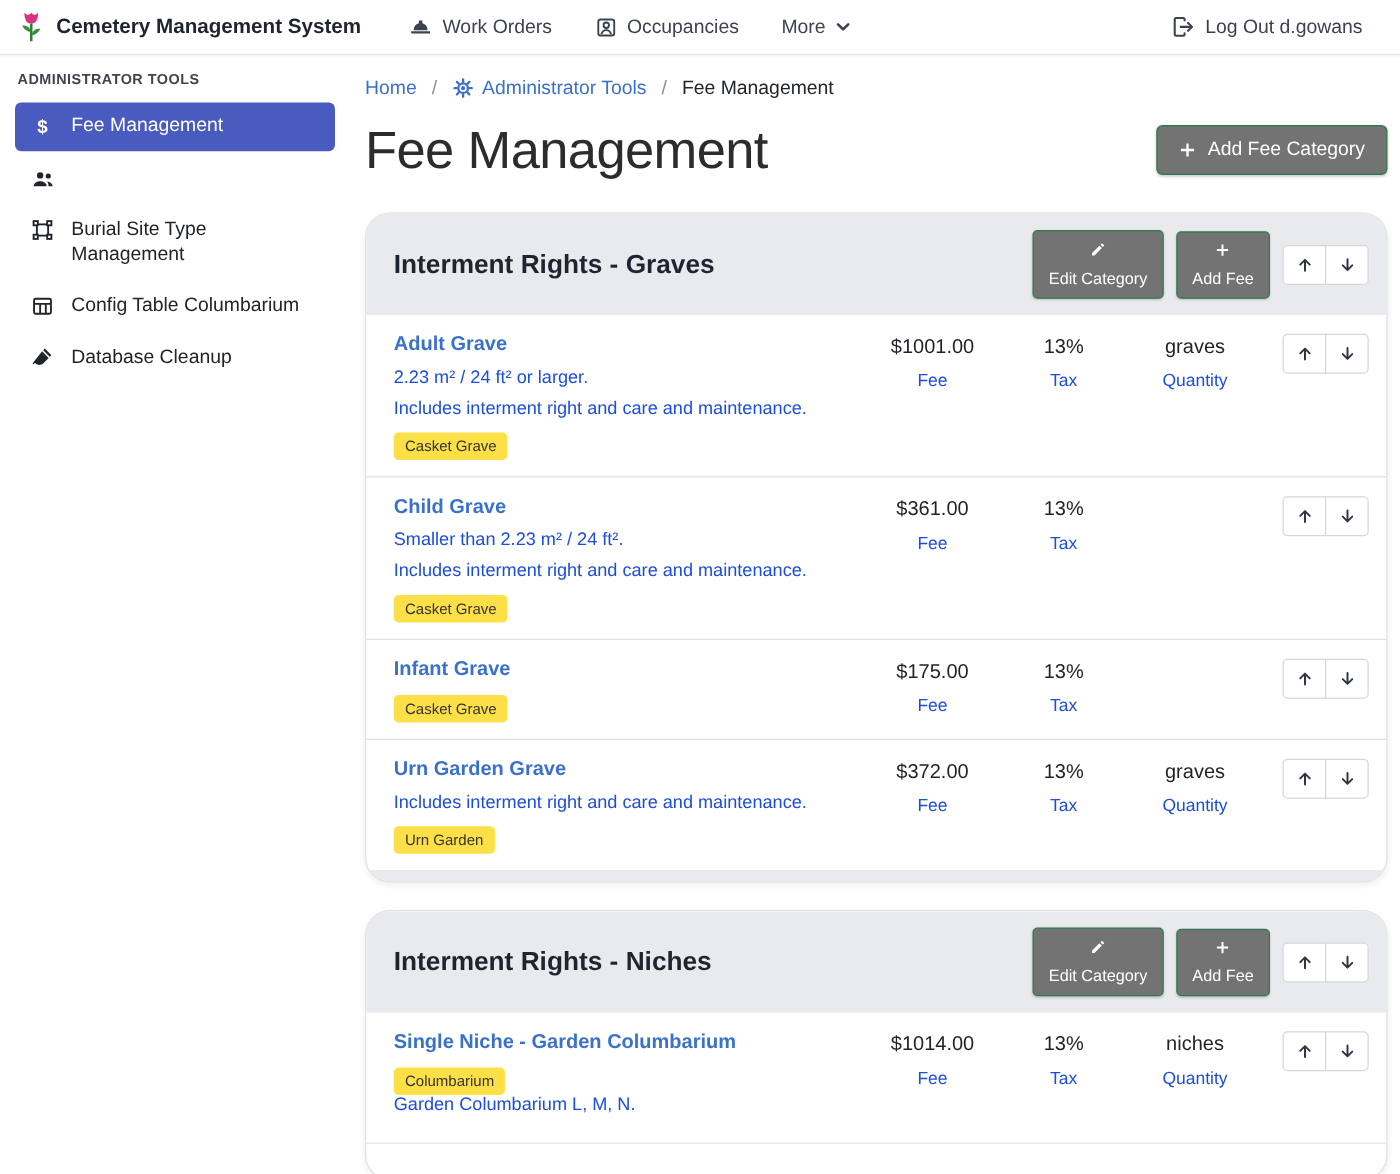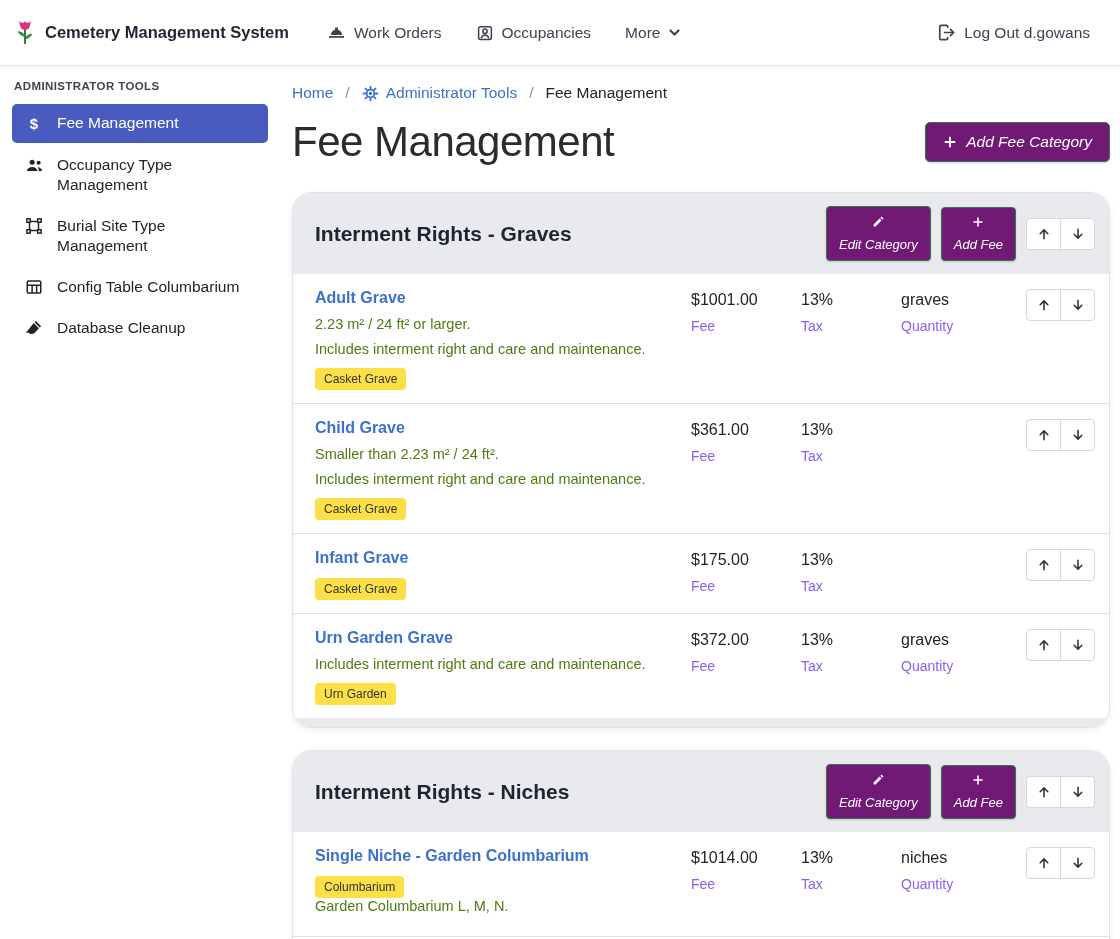--- a/index.html
+++ b/index.html
@@ -8,21 +8,21 @@
     font-family: "Liberation Sans", "DejaVu Sans", sans-serif;
     background: #ffffff;
     color: #212529;
     font-size: 15px;
   }
   a { text-decoration: none; cursor: pointer; }
   button { font-family: inherit; cursor: pointer; }
 
   
   .navbar {
-    height: 66px;
+    height: 44px;
     display: flex;
     align-items: center;
     padding: 0 18px 0 14px;
     background: #fff;
     border-bottom: 1px solid #e6e6e6;
     box-shadow: 0 1px 3px rgba(0,0,0,.06);
     position: relative;
     z-index: 5;
   }
   .brand { display: flex; align-items: center; gap: 9px; margin-right: 26px; }
@@ -56,35 +56,34 @@
   }
   .dollar-glyph { font-weight: bold; font-size: 15px; line-height: 1.3; }
 
   
   .main { flex: 1; padding: 16px 10px 0 12px; min-width: 0; }
 
   .breadcrumb {
     display: flex; align-items: center; gap: 12px;
     font-size: 15.5px; margin: 2px 0 16px 0;
   }
-  .crumb-link { color: #3b71ca; display: flex; align-items: center; gap: 7px; }
+  .crumb-link { color: #3b71ca; display: flex; gap: 7px; }
   .crumb-sep { color: #8a8f98; }
   .crumb-current { color: #212529; }
 
   .title-row {
     display: flex; justify-content: space-between; align-items: center;
     margin: 6px 0 26px 0;
   }
   .page-title { font-size: 42px; font-weight: 500; color: #2c2c2c; letter-spacing: -.5px; }
 
   .btn-green {
-    background: #701a75; color: #fff; border: 1px solid #2d7a4d;
+    background: #737373; color: #fff; border: 1px solid #2d7a4d;
     border-radius: 5px; display: inline-flex; align-items: center; gap: 9px;
     box-shadow: 0 1px 2px rgba(0,0,0,.18);
-    font-style: italic;
   }
   .btn-lg { padding: 10px 17px; font-size: 15.5px; }
   .btn-sm { padding: 8px 12px; font-size: 13px; border-radius: 4px; flex-direction: column; }
 
   
   .card {
     border: 1px solid #e0e2e6; border-radius: 20px;
     box-shadow: 0 2px 6px rgba(0,0,0,.07);
     margin-bottom: 22px; overflow: hidden; background: #fff;
   }
@@ -111,28 +110,28 @@
     grid-template-columns: 1fr 110px 100px 110px 84px;
     align-items: start;
     padding: 15px 14px 13px 22px;
     border-bottom: 1px solid #dee2e6;
   }
   .fee-row:last-child { border-bottom: none; }
   .fee-name {
     color: #3b71ca; font-weight: bold; font-size: 16px;
     display: inline-block; margin-bottom: 9px;
   }
-  .fee-desc { font-size: 14.5px; color: #4d7c0f; margin-bottom: 9px; }
+  .fee-desc { font-size: 14.5px; color: #1d4ed8; margin-bottom: 9px; }
   .badge {
     display: inline-block; background: #fde047; color: #333;
     font-size: 12px; padding: 4px 9px; border-radius: 4px; margin-top: 2px;
   }
-  .fee-col { padding-top: 2px; }
+  .fee-col { text-align: center; padding-top: 2px; }
   .col-val { font-size: 16px; color: #212529; }
-  .col-label { font-size: 14px; color: #8b5cf6; margin-top: 9px; }
+  .col-label { font-size: 14px; color: #1d4ed8; margin-top: 9px; }
   .row-arrows { justify-self: end; }
 
   .card-footer { height: 9px; background: #e9eaed; }
 
   svg { display: block; }
 </style>
 </head>
 <body>
 
 <header class="navbar">
@@ -204,21 +203,20 @@
 
     <div class="side-item">
       <span class="side-icon">
         <svg width="19" height="19" viewBox="0 0 24 24" fill="currentColor">
           <circle cx="9" cy="8" r="3.2"></circle>
           <path d="M2.3 19c.6-3.5 3.3-5.1 6.7-5.1s6.1 1.6 6.7 5.1z"></path>
           <circle cx="17.2" cy="8.6" r="2.6"></circle>
           <path d="M16.2 14.2c3 .3 5 1.9 5.5 4.8h-4.3a7.9 7.9 0 0 0-1.2-4.8z"></path>
         </svg>
       </span>
-      <span>Occupancy Type Management</span>
     </div>
 
     <div class="side-item">
       <span class="side-icon">
         <svg width="18" height="18" viewBox="0 0 24 24" fill="none" stroke="currentColor" stroke-width="2">
           <rect x="6" y="6" width="12" height="12"></rect>
           <rect x="2.5" y="2.5" width="4.5" height="4.5" fill="#fff"></rect>
           <rect x="17" y="2.5" width="4.5" height="4.5" fill="#fff"></rect>
           <rect x="2.5" y="17" width="4.5" height="4.5" fill="#fff"></rect>
           <rect x="17" y="17" width="4.5" height="4.5" fill="#fff"></rect>

